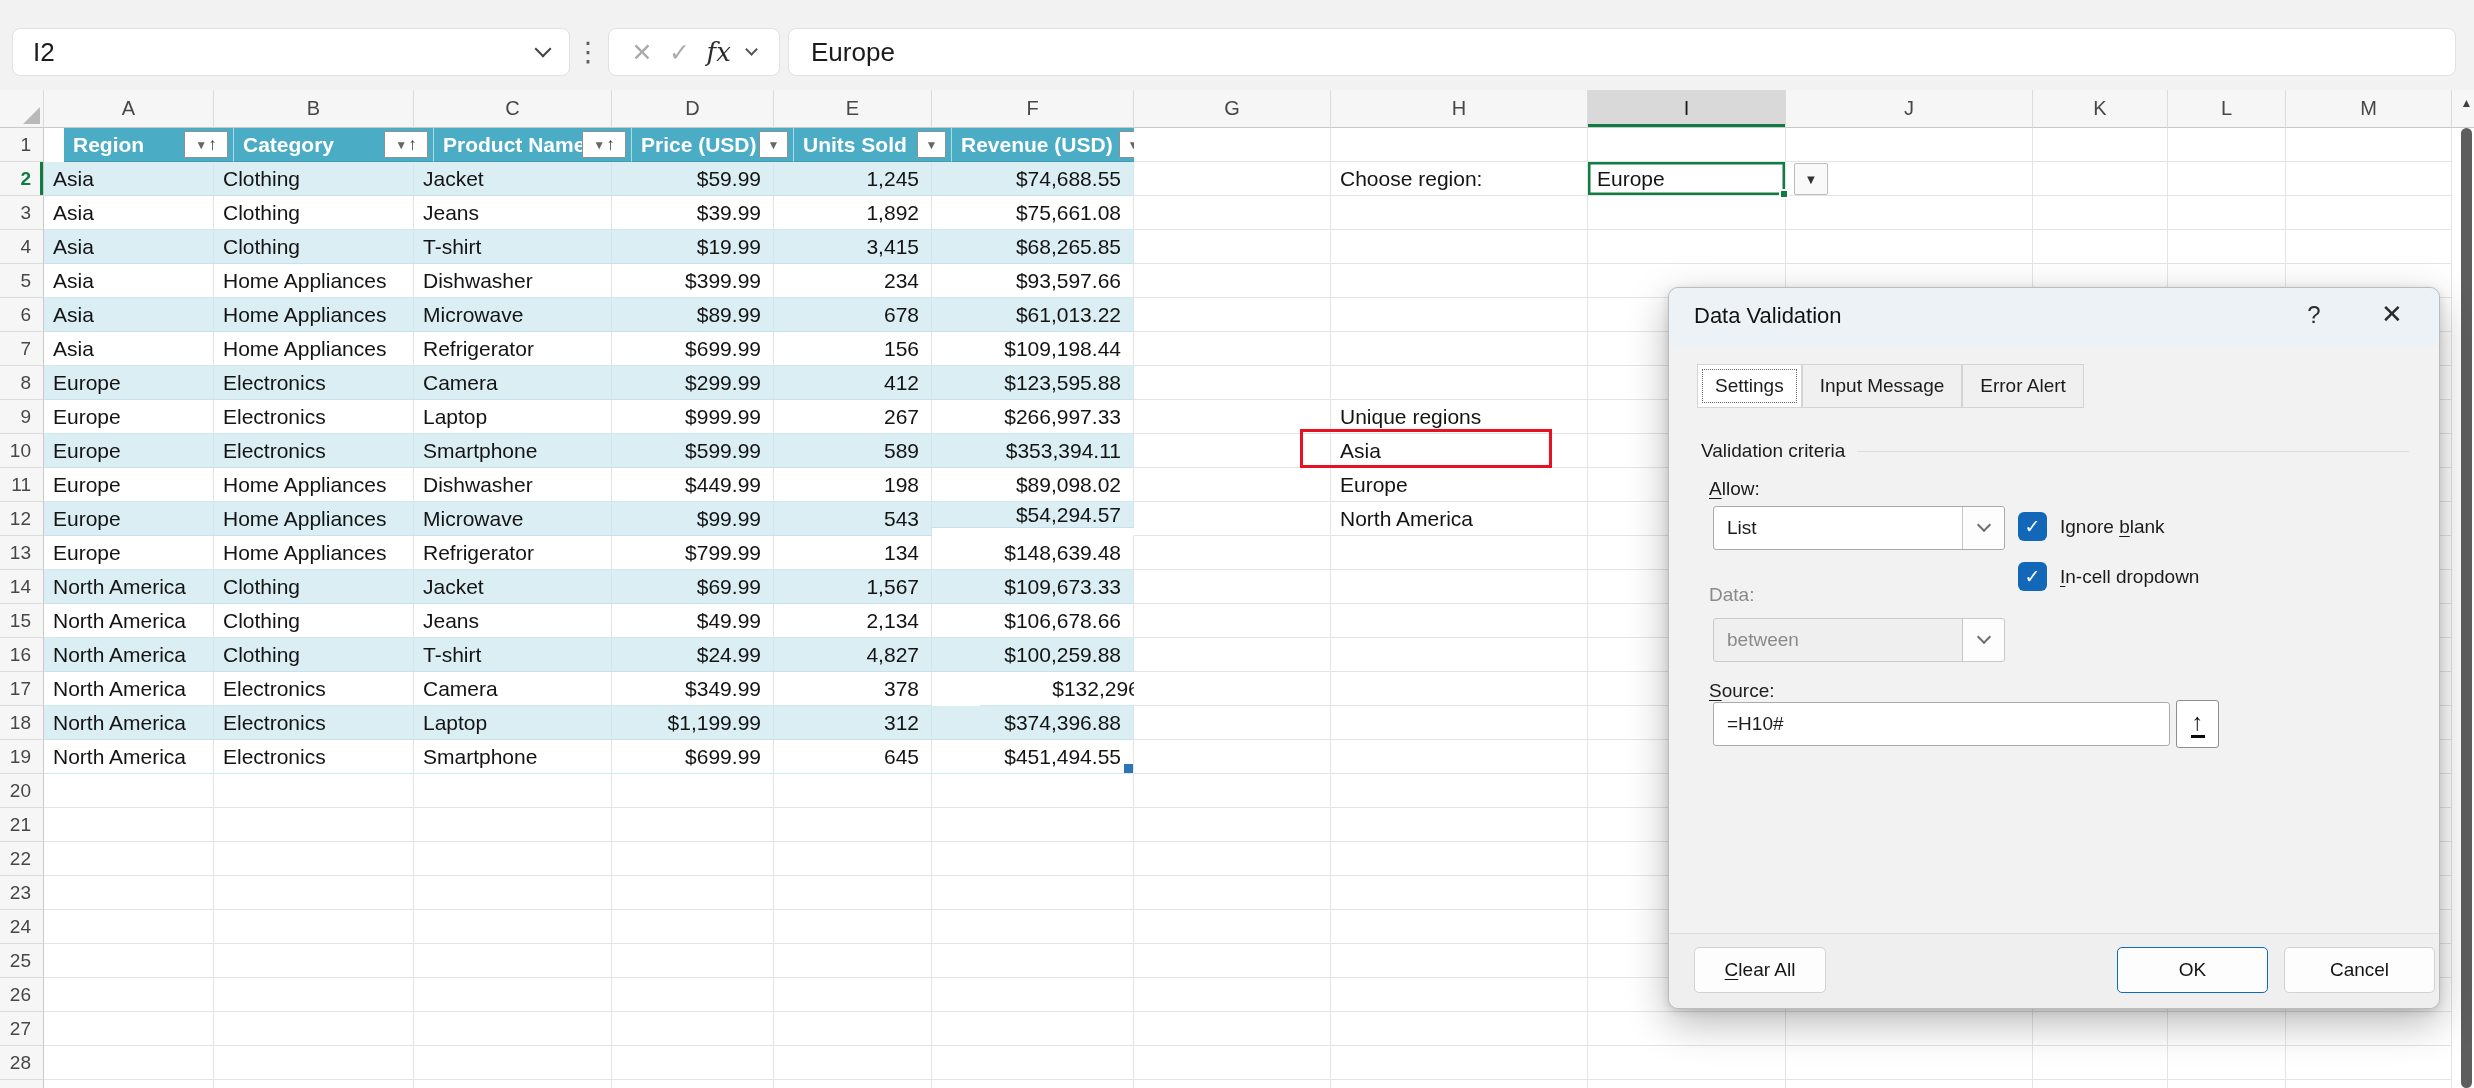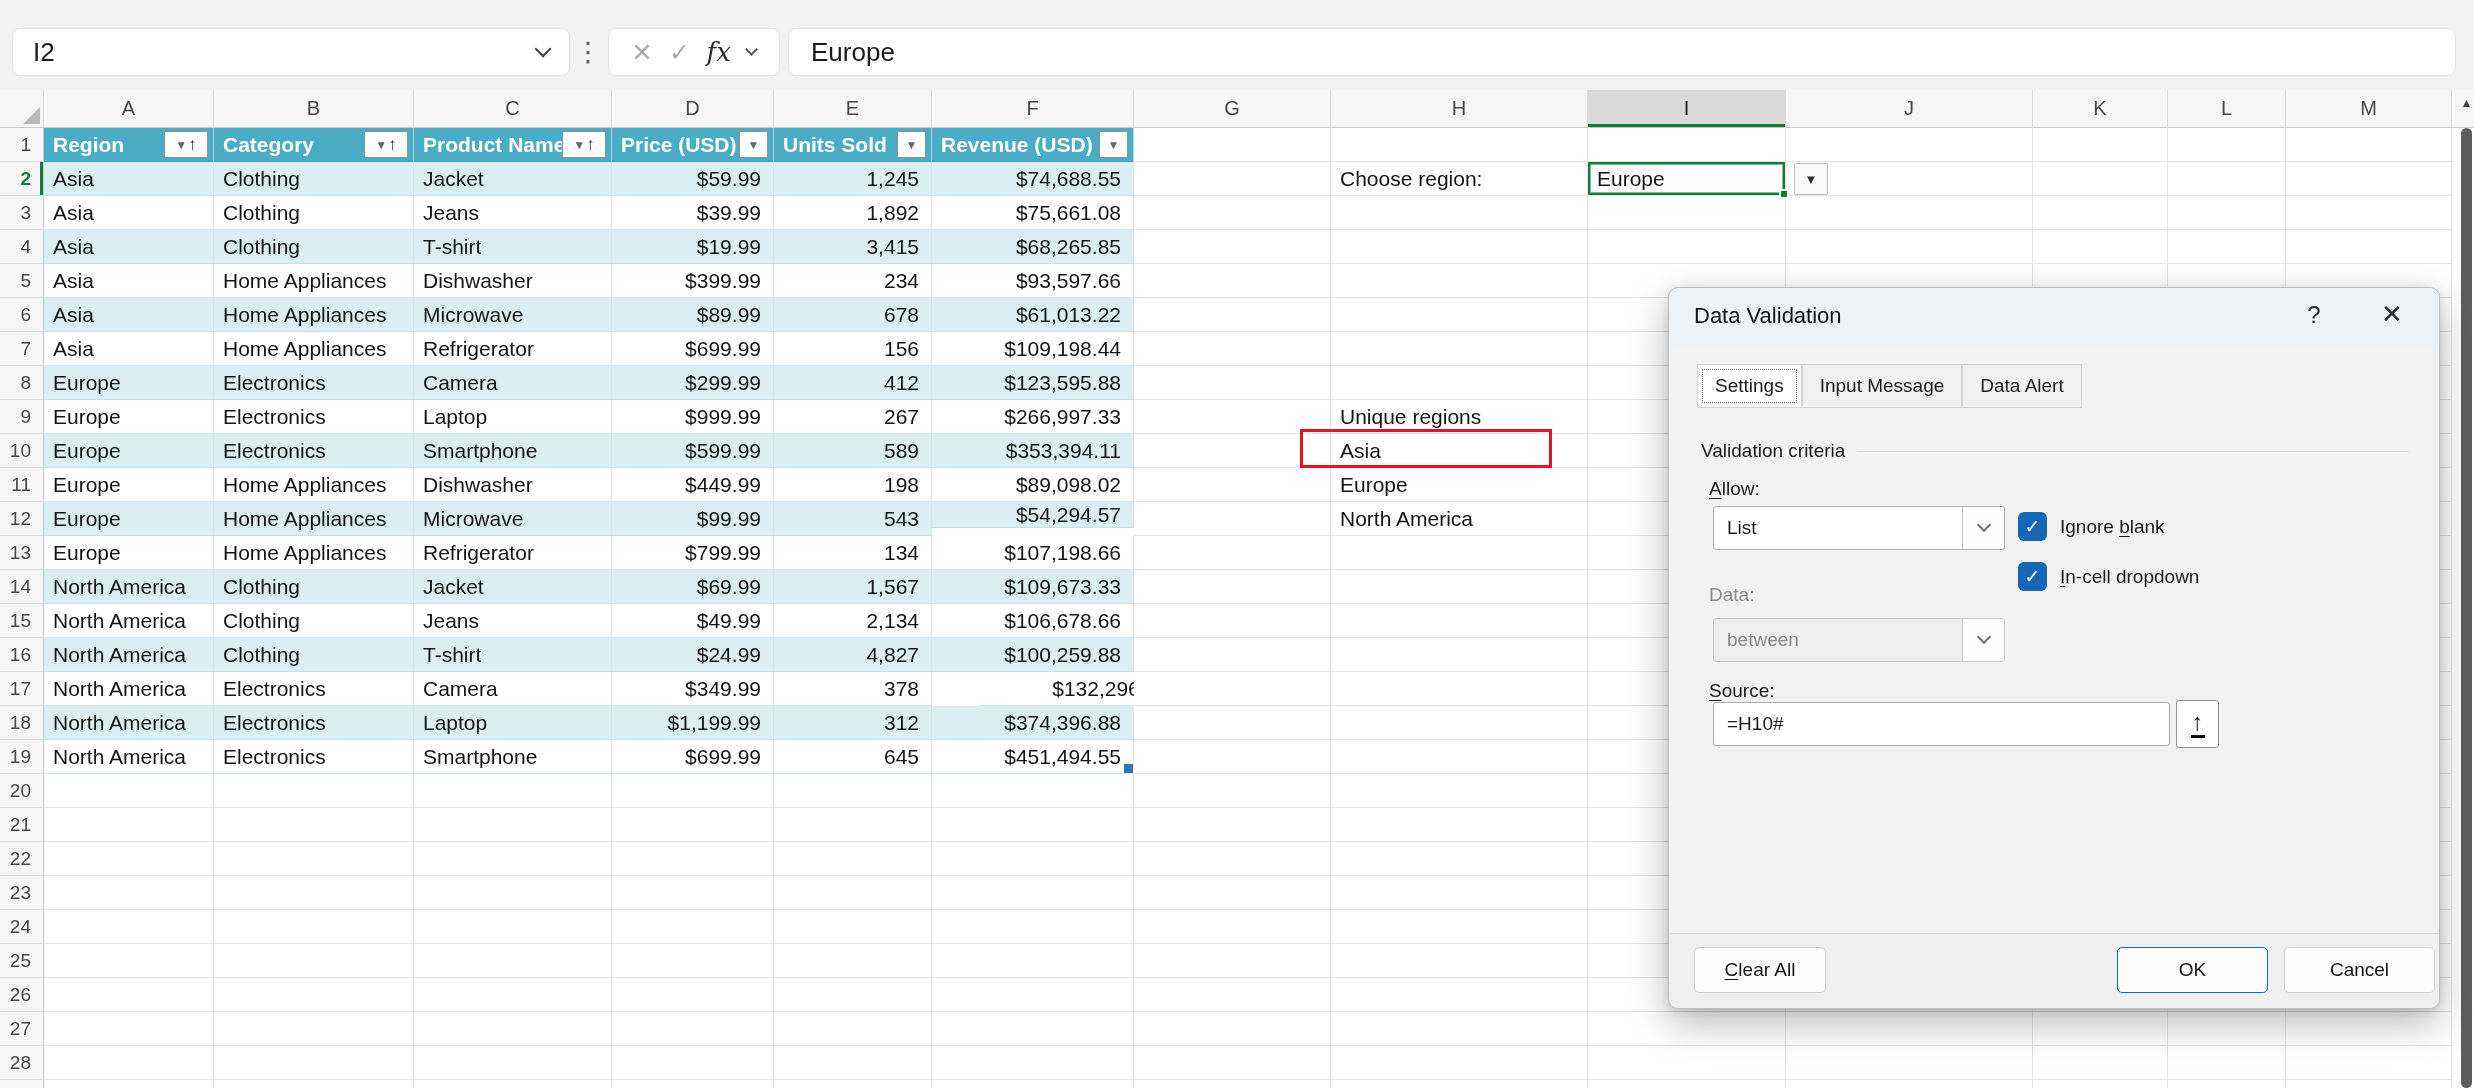--- a/index.html
+++ b/index.html
@@ -41,21 +41,21 @@
   .rh{position:absolute;left:0;width:44px;background:#F6F6F6;border-right:1px solid #C9C9C9;
       border-bottom:1px solid #DCDCDC;display:flex;align-items:center;justify-content:flex-end;
       padding-right:12px;font-size:19px;color:#474747;}
   .rh.sel{color:var(--green);font-weight:bold;box-shadow:inset -3px 0 0 var(--green);}
   .c{position:absolute;background:#fff;border-right:1px solid #E4E4E4;border-bottom:1px solid #E4E4E4;
      font-size:21px;color:#141414;display:flex;align-items:center;padding:0 9px;
      white-space:nowrap;overflow:hidden;}
   .c.num{justify-content:flex-end;padding-right:12px;}
   .c.thead{background:var(--teal);color:#fff;font-weight:bold;
      border-right:1px solid rgba(255,255,255,.55);border-bottom:1px solid rgba(0,0,0,.1);
-     padding-right:5px;}
+     padding-right:5px;margin-left:20px;}
   .c.thead .lbl{flex:1;overflow:hidden;}
   .c.band{background:var(--band);border-right:1px solid #cfe7ef;border-bottom:1px solid #c6e1ec;}
   .c.wrow{border-bottom:1px solid #cfe7ef;}
   .c.sel{box-shadow:inset 0 0 0 2.5px var(--green);z-index:3;}
   .flt{display:inline-flex;align-items:center;justify-content:center;gap:1px;background:#fff;
        border:1px solid #8f8f8f;width:29px;height:27px;flex:none;border-radius:1px;}
   .flt.sorted{width:44px;}
   .flt .tri{font-size:12px;color:#666;line-height:1;}
   .flt .up{font-size:17px;color:#333;line-height:1;font-weight:bold;}
   .redbox{position:absolute;border:3px solid var(--red);background:transparent;z-index:4;}
@@ -366,21 +366,21 @@
       <div class="c" style="left: 1588px; top: 412px; width: 198px; height: 34px;"></div>
       <div class="c" style="left: 1786px; top: 412px; width: 247px; height: 34px;"></div>
       <div class="c" style="left: 2033px; top: 412px; width: 135px; height: 34px;"></div>
       <div class="c" style="left: 2168px; top: 412px; width: 118px; height: 34px;"></div>
       <div class="c" style="left: 2286px; top: 412px; width: 166px; height: 34px;"></div>
       <div class="c wrow" style="left: 44px; top: 446px; width: 170px; height: 34px;">Europe</div>
       <div class="c wrow" style="left: 214px; top: 446px; width: 200px; height: 34px;">Home Appliances</div>
       <div class="c wrow" style="left: 414px; top: 446px; width: 198px; height: 34px;">Refrigerator</div>
       <div class="c wrow num" style="left: 612px; top: 446px; width: 162px; height: 34px;">$799.99</div>
       <div class="c wrow num" style="left: 774px; top: 446px; width: 158px; height: 34px;">134</div>
-      <div class="c wrow num" style="left: 932px; top: 446px; width: 202px; height: 34px;">$107,198.66</div>
+      <div class="c wrow num" style="left: 932px; top: 446px; width: 202px; height: 34px;">$148,639.48</div>
       <div class="c" style="left: 1134px; top: 446px; width: 197px; height: 34px;"></div>
       <div class="c" style="left: 1331px; top: 446px; width: 257px; height: 34px;"></div>
       <div class="c" style="left: 1588px; top: 446px; width: 198px; height: 34px;"></div>
       <div class="c" style="left: 1786px; top: 446px; width: 247px; height: 34px;"></div>
       <div class="c" style="left: 2033px; top: 446px; width: 135px; height: 34px;"></div>
       <div class="c" style="left: 2168px; top: 446px; width: 118px; height: 34px;"></div>
       <div class="c" style="left: 2286px; top: 446px; width: 166px; height: 34px;"></div>
       <div class="c band" style="left: 44px; top: 480px; width: 170px; height: 34px;">North America</div>
       <div class="c band" style="left: 214px; top: 480px; width: 200px; height: 34px;">Clothing</div>
       <div class="c band" style="left: 414px; top: 480px; width: 198px; height: 34px;">Jacket</div>
@@ -607,21 +607,21 @@
     <div class="dlg-close">✕</div>
 
     <div class="tabs">
       <div class="tab active">
         <span>Settings</span>
       </div>
       <div class="tab">
         <span>Input Message</span>
       </div>
       <div class="tab">
-        <span>Data Alert</span>
+        <span>Error Alert</span>
       </div>
     </div>
 
     <div class="group">
       <span>Validation criteria</span>
         <div class="gline"></div>
     </div>
 
     <div class="flabel" style="top:190px;"><span></span><span class="mn">A</span><span>llow:</span></div>
 

